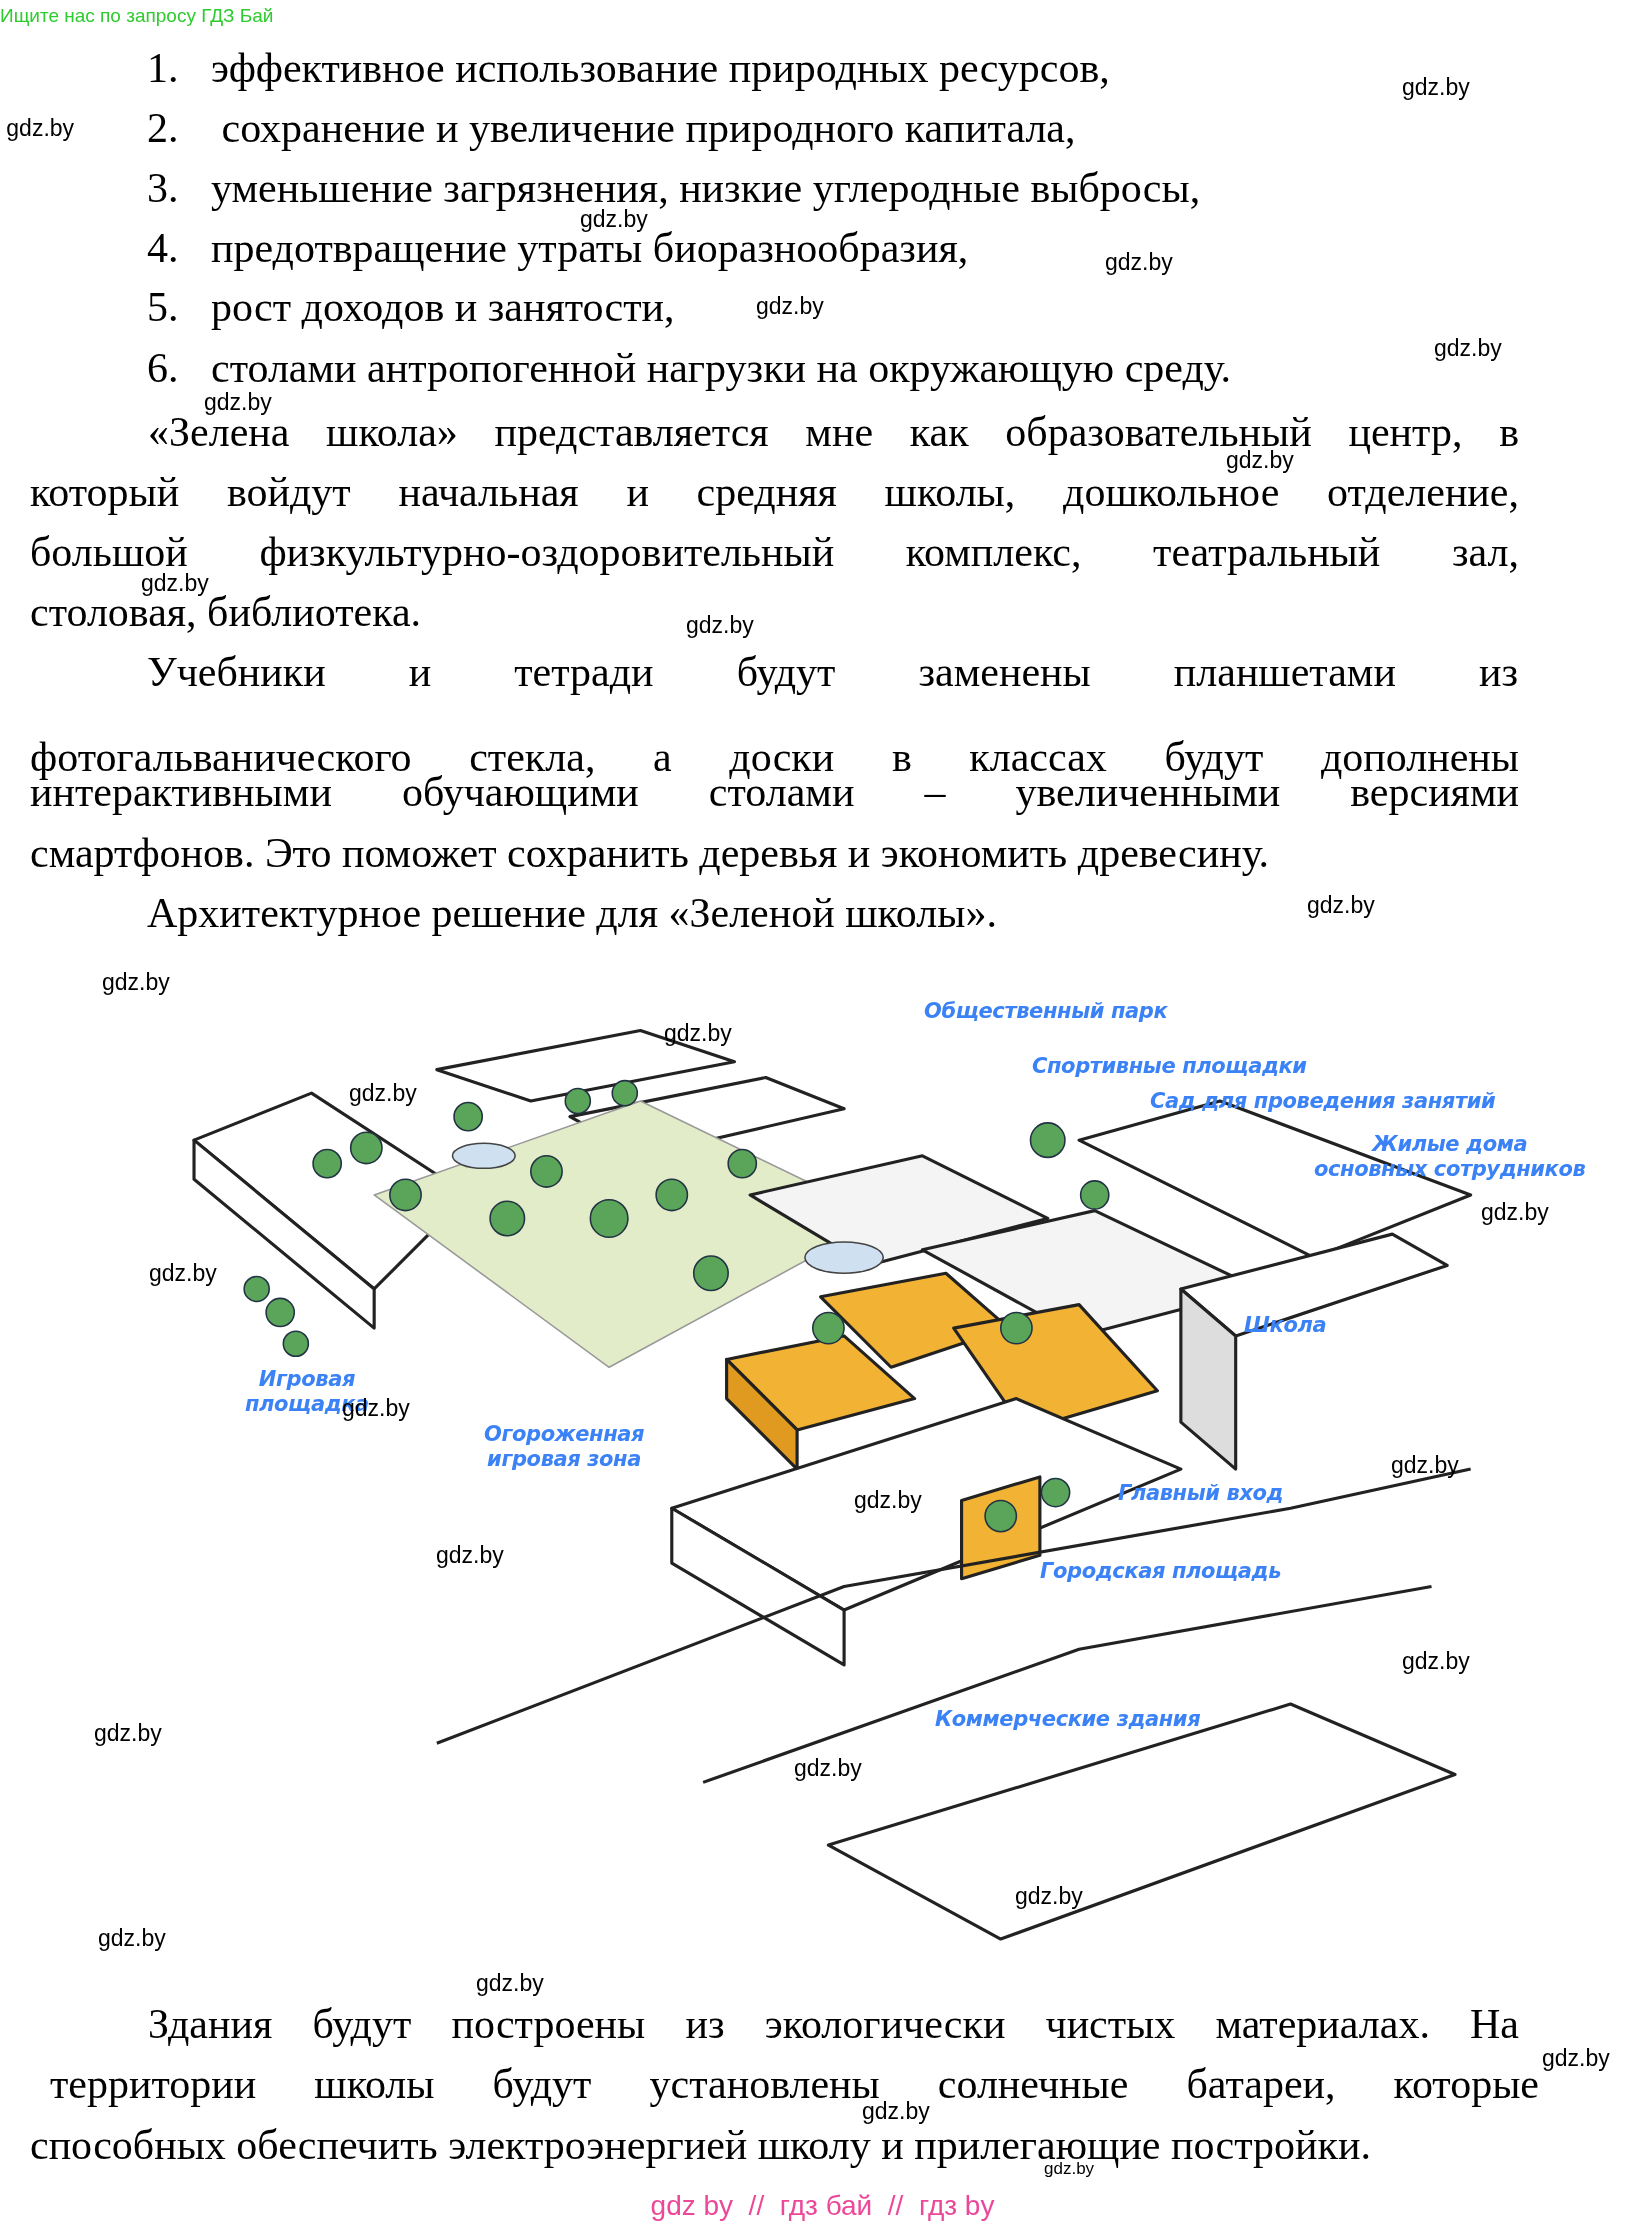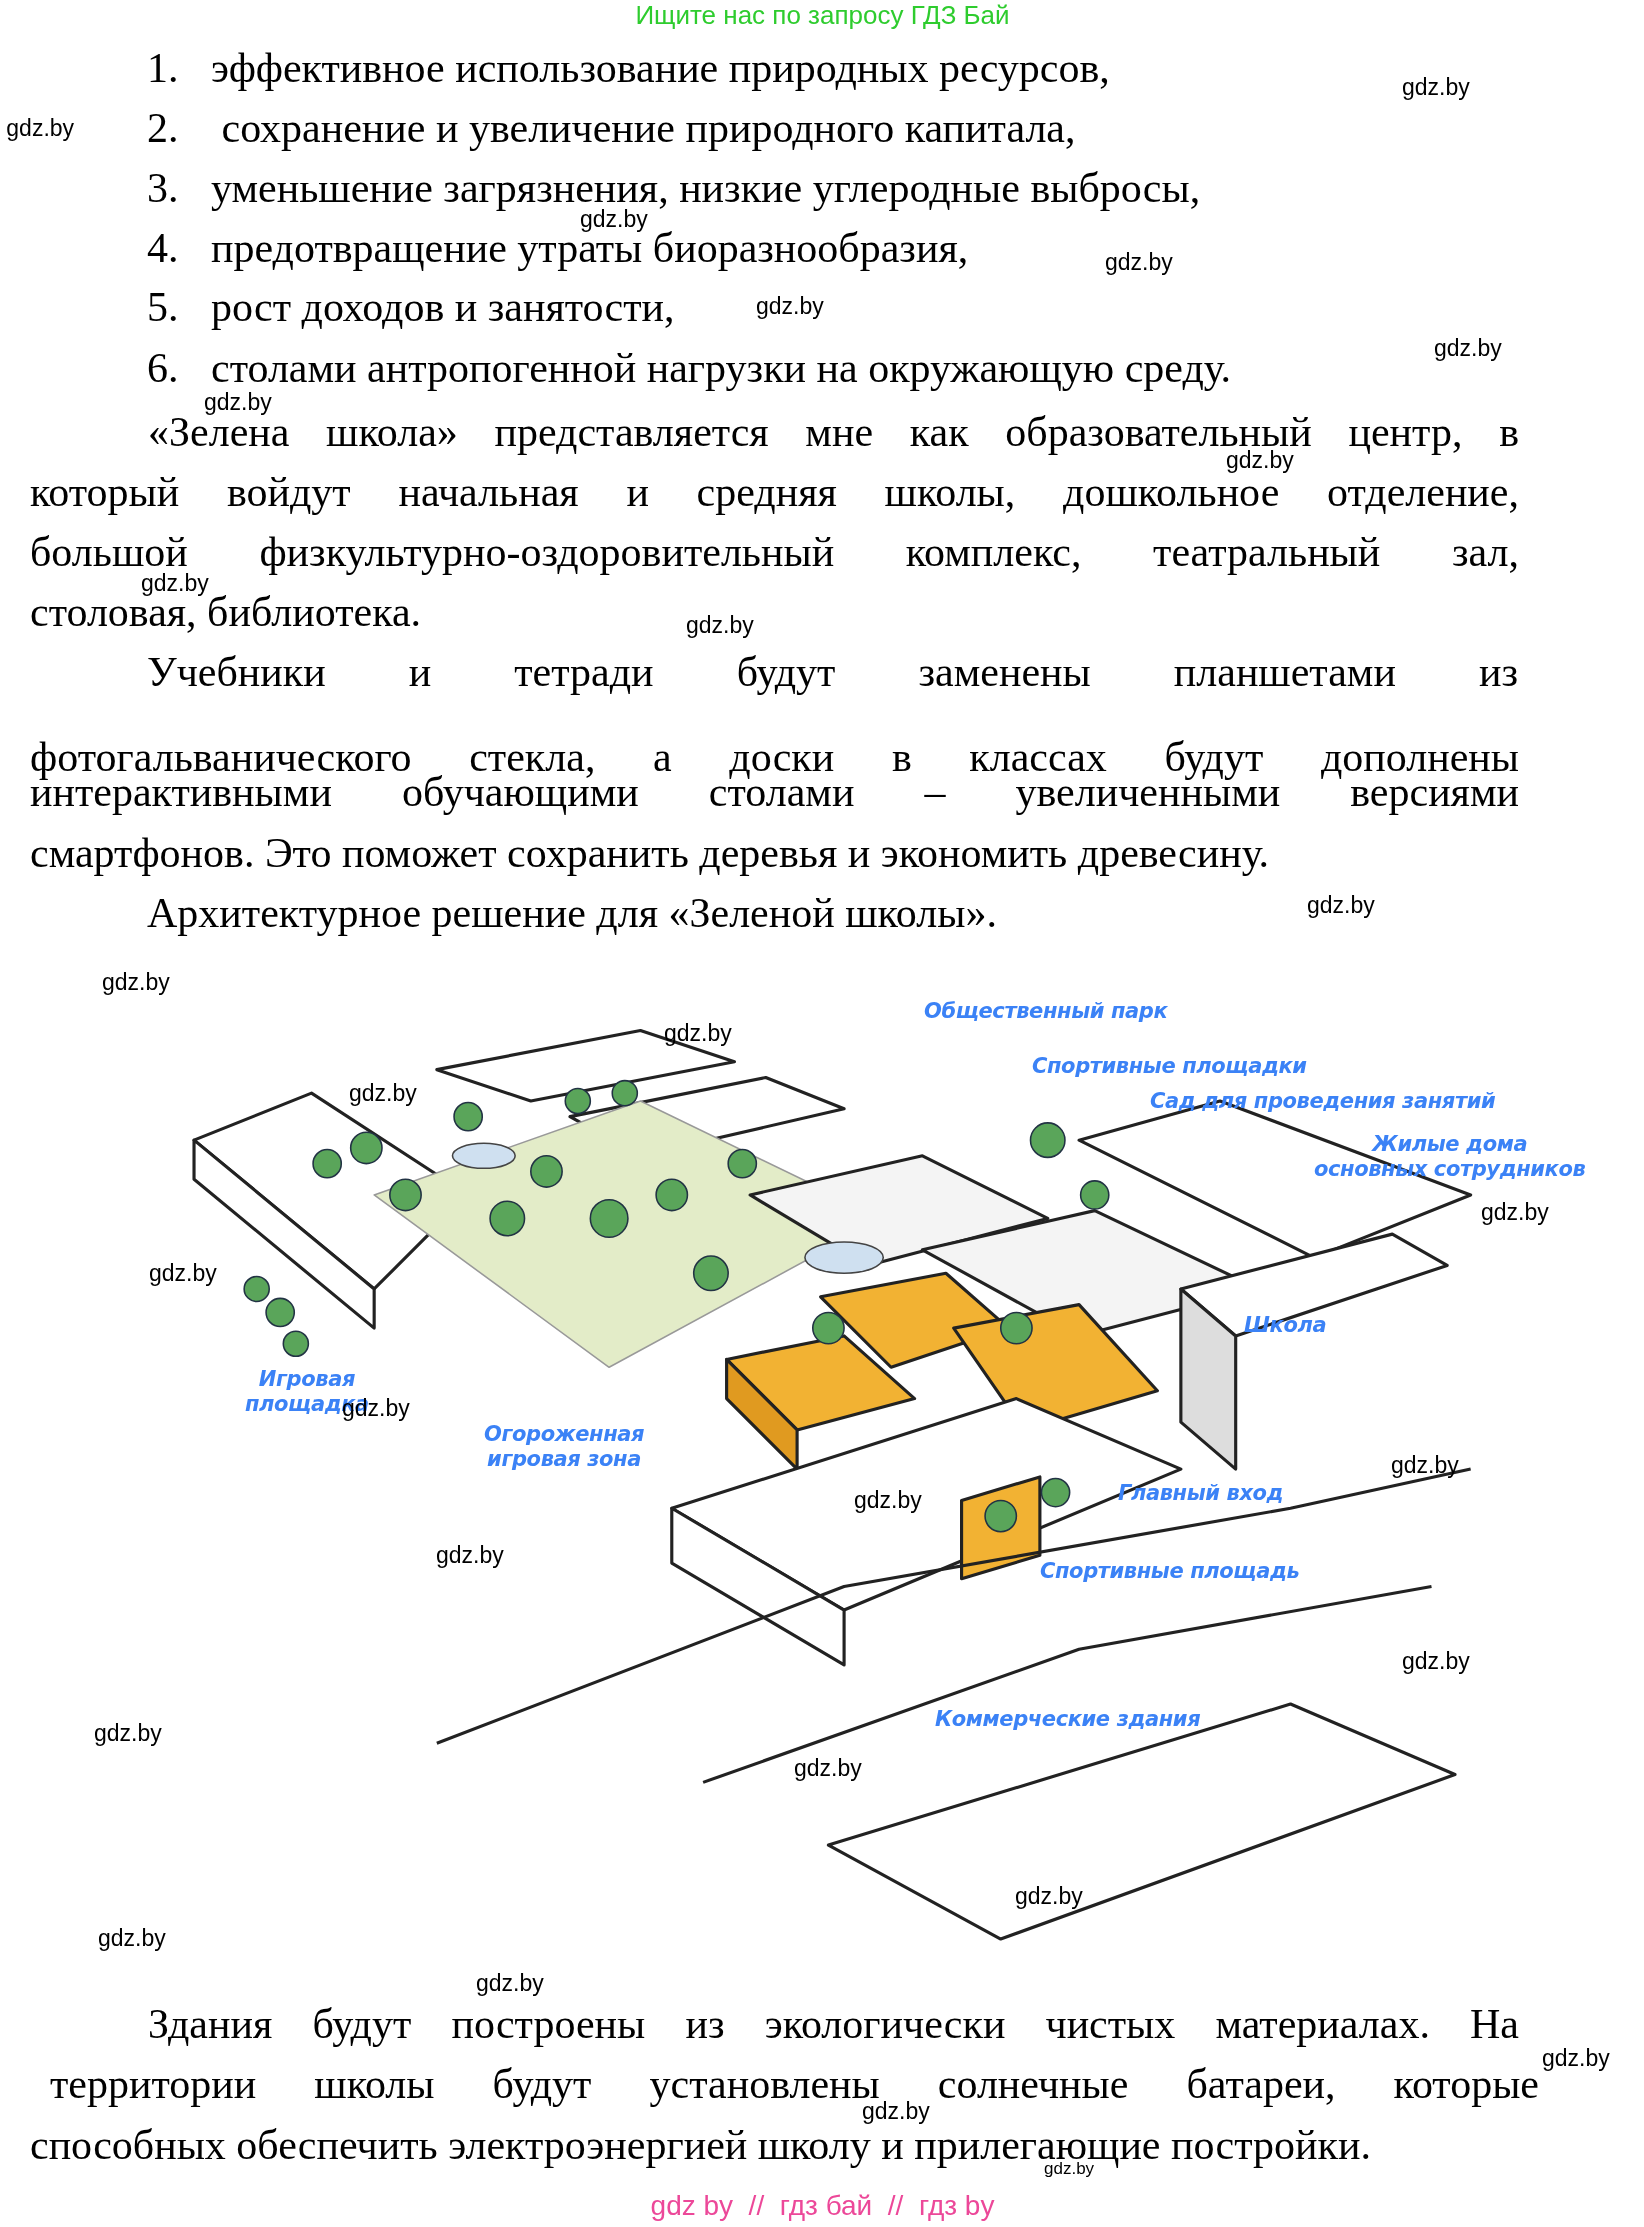--- a/index.html
+++ b/index.html
@@ -1,17 +1,17 @@
 <!DOCTYPE html>
 <html style="font-size:12.5px"><head>
 <meta charset="utf-8">
 <style>
   html, body { margin:0; padding:0; background:#ffffff; }
   body { width:1645px; height:2227px; position:relative; overflow:hidden; font-family:"Liberation Serif", serif; color:#000; }
-  .top-banner { position:absolute; top:0; left:0; width:100%; text-align:center; font-family:"Liberation Sans", sans-serif; font-size:26px; color:#2ecc2e; line-height:31px; }
+  .top-banner { position:absolute; top:0; left:0; width:100%; font-family:"Liberation Sans", sans-serif; font-size:19px; color:#2ecc2e; line-height:31px; }
   .wm { position:absolute; font-family:"Liberation Sans", sans-serif; font-size:23px; color:#000; }
   .line { position:absolute; font-size:42px; line-height:47px; white-space:nowrap; }
   .para { position:absolute; left:30px; width:1489px; font-size:42px; line-height:60px; text-align:justify; text-align-last:left; }
   .justify-full { text-align-last:justify; }
   .num { display:inline-block; width:64px; }
   .diagram { position:absolute; left:139px; top:960px; width:1465px; height:1026px; }
   .lbl { position:absolute; font-family:"DejaVu Sans", sans-serif; font-style:italic; font-weight:bold; font-size:21px; color:#3b82f6; letter-spacing:-0.4px; line-height:25px; text-align:center; }
   .footer { position:absolute; top:2190px; left:0; width:100%; text-align:center; font-family:"Liberation Sans", sans-serif; font-size:28px; color:#ec4899; }
 </style>
 </head>
@@ -109,21 +109,21 @@
   <div class="lbl" style="left:1105px;top:353px;">Школа</div>
   <div class="lbl" style="left:78px;top:407px;margin-left:28px;">
       <div>Игровая</div>
       <div>площадка</div>
     </div>
   <div class="lbl" style="left:345px;top:462px;">
       <div>Огороженная</div>
       <div>игровая зона</div>
     </div>
   <div class="lbl" style="left:979px;top:521px;">Главный вход</div>
-  <div class="lbl" style="left:901px;top:599px;">Спортивные площадь</div>
+  <div class="lbl" style="left:901px;top:599px;">Городская площадь</div>
   <div class="lbl" style="left:760px;top:747px;margin-left:36px;">Коммерческие здания</div>
 </div>
 
 <div class="para justify-full" style="top:1994px;left:148px;width:1371px;">Здания будут построены из экологически чистых материалах. На</div>
 <div class="para justify-full" style="top:2054px;margin-left:20px;">территории школы будут установлены солнечные батареи, которые</div>
 <div class="para" style="top:2115px;">способных обеспечить электроэнергией школу и прилегающие постройки.</div>
 
 <div class="wm" style="left:1402px;top:74px;">gdz.by</div>
 <div class="wm" style="left:6.3px;top:115px;">gdz.by</div>
 <div class="wm" style="left:580px;top:206px;">gdz.by</div>

